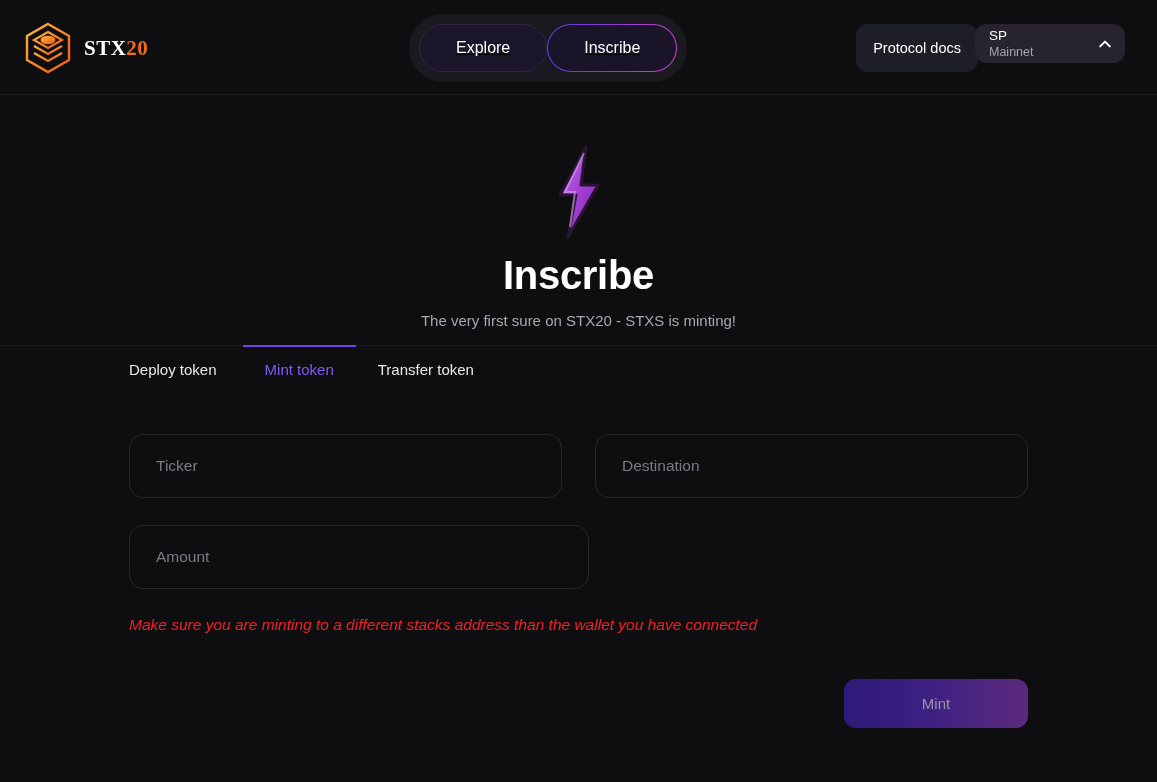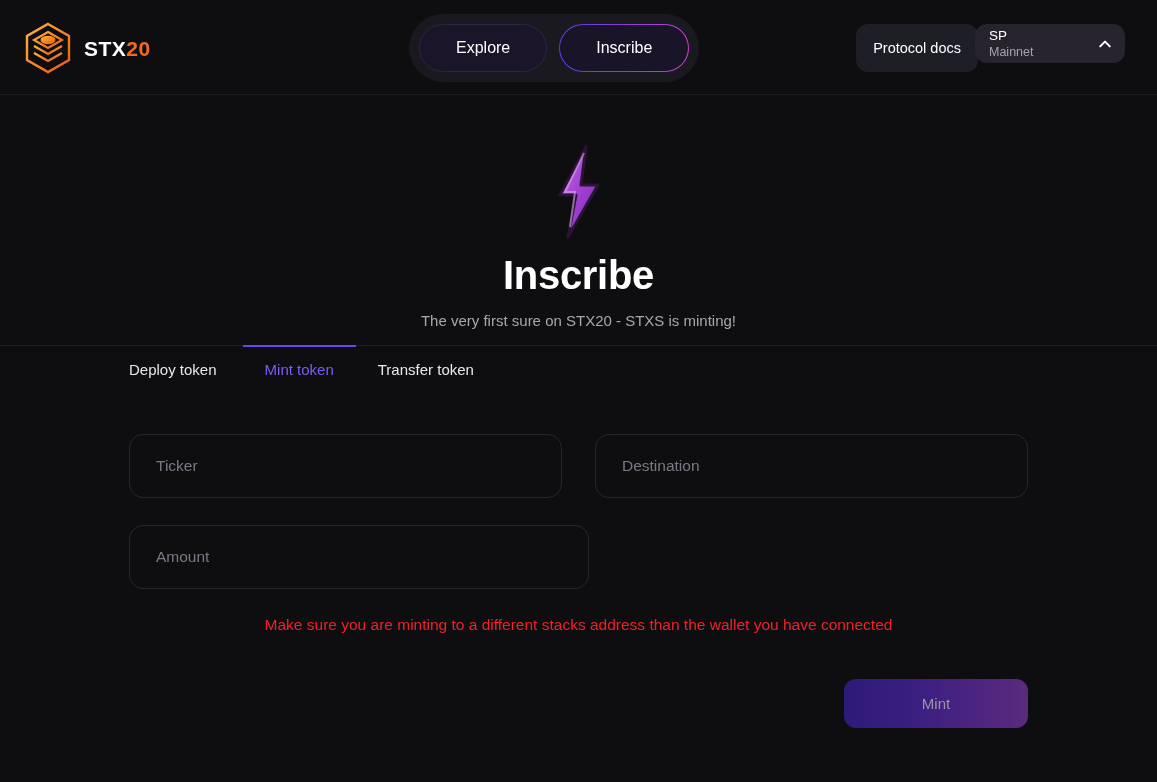--- a/index.html
+++ b/index.html
@@ -37,36 +37,38 @@
     display: flex;
     align-items: center;
     gap: 10px;
   }
   .brand-mark { width: 52px; height: 52px; display: block; }
   .brand-text {
     font-size: 21px;
     font-weight: bold;
     letter-spacing: 0.5px;
     line-height: 1;
+    font-family: Liberation Serif, serif;
   }
   .brand-text .w { color: #ffffff; }
   .brand-text .o { color: #f26b1d; }
 
   
   .nav-group {
     position: absolute;
     left: 409px;
     top: 14px;
     height: 68px;
     padding: 10px;
     border-radius: 34px;
     background: #19191f;
     display: flex;
     align-items: center;
-    gap: 12px;
+    gap: 0px;
+    text-decoration: underline;
   }
   .nav-btn {
     height: 48px;
     padding: 0 36px;
     border-radius: 24px;
     font-size: 16px;
     color: #ffffff;
     display: flex;
     align-items: center;
     justify-content: center;
@@ -200,23 +202,23 @@
     outline: none;
     color: #e8e8ec;
     font-size: 15.5px;
     font-family: "Liberation Sans", sans-serif;
   }
   .field input::placeholder { color: #7b7a84; }
   .field-ghost { flex: 1; }
 
   .warning {
     margin-top: 27px;
-    text-align: center;
     color: #f0202a;
     font-size: 15.5px;
+    font-style: italic;
   }
 
   .submit-row {
     margin-top: 45px;
     display: flex;
     justify-content: flex-end;
   }
   .submit-btn {
     width: 184px;
     height: 49px;

